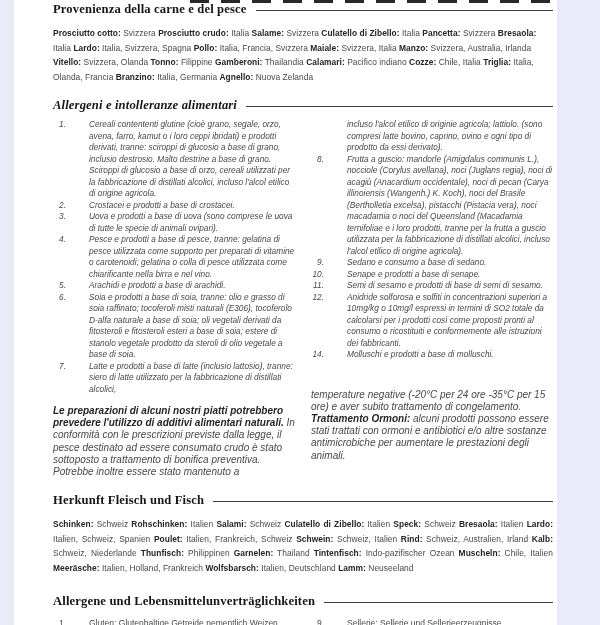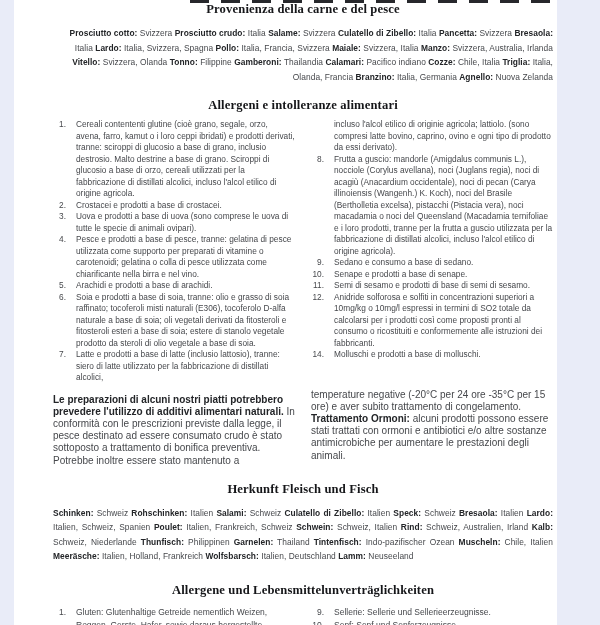--- a/index.html
+++ b/index.html
@@ -10,42 +10,42 @@
     -webkit-font-smoothing:antialiased;
   }
   .margin-strip{position:absolute;top:0;height:625px;background:#e9ecf8;}
   .margin-strip.left{left:0;width:14px;}
   .margin-strip.right{left:557px;width:43px;}
   .crop-dashes{
     position:absolute;left:190px;top:0;width:365px;height:2.5px;
     background:repeating-linear-gradient(90deg,#27282c 0 19px,transparent 19px 31px);
   }
   .content{position:absolute;left:53px;top:2px;width:500px;color:#46484c;}
-  .h-row{display:flex;align-items:center;height:15px;flex-direction:column;}
+  .h-row{display:flex;align-items:center;height:15px;}
   .h-row .h-title{
     font-family:"Liberation Serif","DejaVu Serif",serif;
     font-weight:bold;font-size:12.6px;color:#151619;
     white-space:nowrap;letter-spacing:.15px;
   }
   .h-row .rule{flex:1;height:0;border-top:1.4px solid #3e3f43;margin-left:9px;margin-top:1px;}
   .prov{
-    font-size:8.4px;line-height:14.5px;color:#46484c;margin-top:9px;letter-spacing:.05px;text-align:right;
+    font-size:8.4px;line-height:14.5px;color:#46484c;margin-top:9px;letter-spacing:.05px;
   }
   .prov strong, .note strong, .txt strong{color:#232528;font-weight:bold;}
   .prov.just{text-align:justify;}
   .cols{display:flex;gap:16px;margin-top:6px;}
   .col{width:242px;flex:none;}
   .li{display:flex;font-size:8.3px;line-height:11.5px;color:#46484c;}
   .li .num{width:13px;flex:none;text-align:right;}
-  .li .txt{flex:1;margin-left:10px;}
+  .li .txt{flex:1;margin-left:23px;}
   .de-list .li{font-size:8.5px;line-height:12.8px;}
   .note{font-size:10px;line-height:12.2px;margin-top:10px;color:#46484c;}
   .note.nr{margin-top:28px;}
   .sec{margin-top:0;}
-  .sec.s2{margin-top:7px;}
+  .sec.s2{margin-top:7px;font-style:italic;}
   .sec.s3{margin-top:15px;}
   .sec.s4{margin-top:19px;}
 </style>
 </head>
 <body>
 
 <div class="margin-strip left"></div>
 <div class="margin-strip right"></div>
 <div class="crop-dashes"></div>
 

